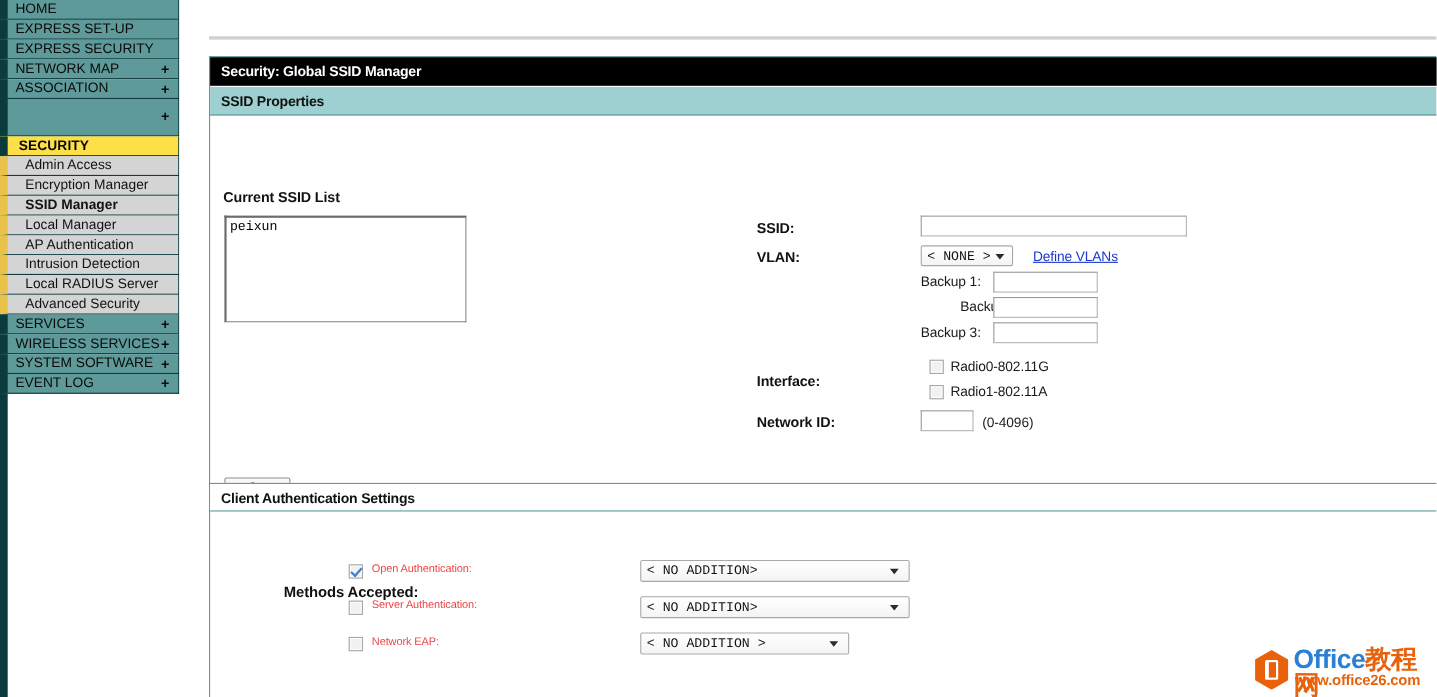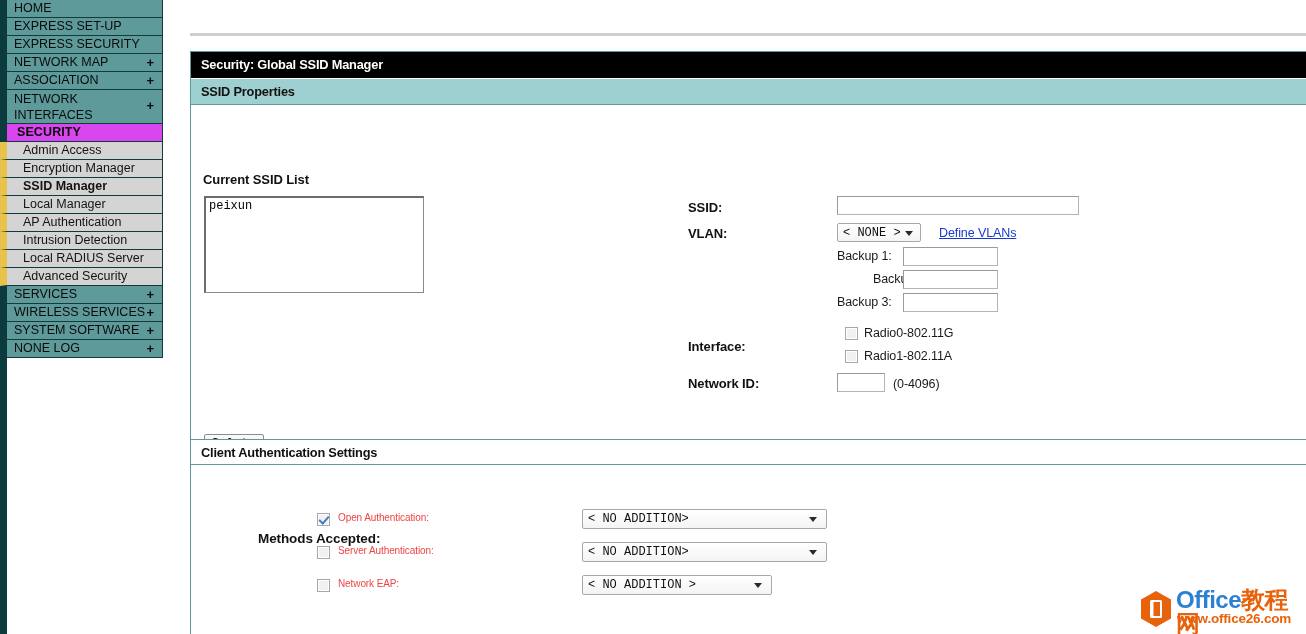--- a/index.html
+++ b/index.html
@@ -60,21 +60,21 @@
     font-weight: bold;
     color: #0a0a0a;
   }
   .mi.top.tall {
     height: 34px;
     line-height: 16px;
     padding-top: 1px;
   }
   .mi.top.tall .plus { top: 8px; }
   .mi.active {
-    background: #d946ef;
+    background: #fde047;
     font-weight: bold;
     padding-left: 10px;
     border-left: 7px solid #0c3b3d;
     letter-spacing: 0.1px;
   }
   .mi.sub {
     background: #d4d4d4;
     padding-left: 16px;
     border-left: 7px solid #e9c24a;
     color: #131313;
@@ -375,21 +375,20 @@
       </div>
       <div class="mi top">
         <span>NETWORK MAP</span>
         <span class="plus">+</span>
       </div>
       <div class="mi top">
         <span>ASSOCIATION</span>
         <span class="plus">+</span>
       </div>
       <div class="mi top tall">
-        <span style="display:inline-block;width:125px;white-space:normal;">NETWORK INTERFACES</span>
         <span class="plus">+</span>
       </div>
 
       <div class="mi active">
         <span>SECURITY</span>
       </div>
 
       <div class="mi sub">
         <span>Admin Access</span>
       </div>
@@ -421,21 +420,21 @@
       </div>
       <div class="mi top">
         <span>WIRELESS SERVICES</span>
         <span class="plus">+</span>
       </div>
       <div class="mi top">
         <span>SYSTEM SOFTWARE</span>
         <span class="plus">+</span>
       </div>
       <div class="mi top">
-        <span>NONE LOG</span>
+        <span>EVENT LOG</span>
         <span class="plus">+</span>
       </div>
 
     </div>
   </div>
 
   <div id="main">
 
     <div class="grayrule"></div>
 

